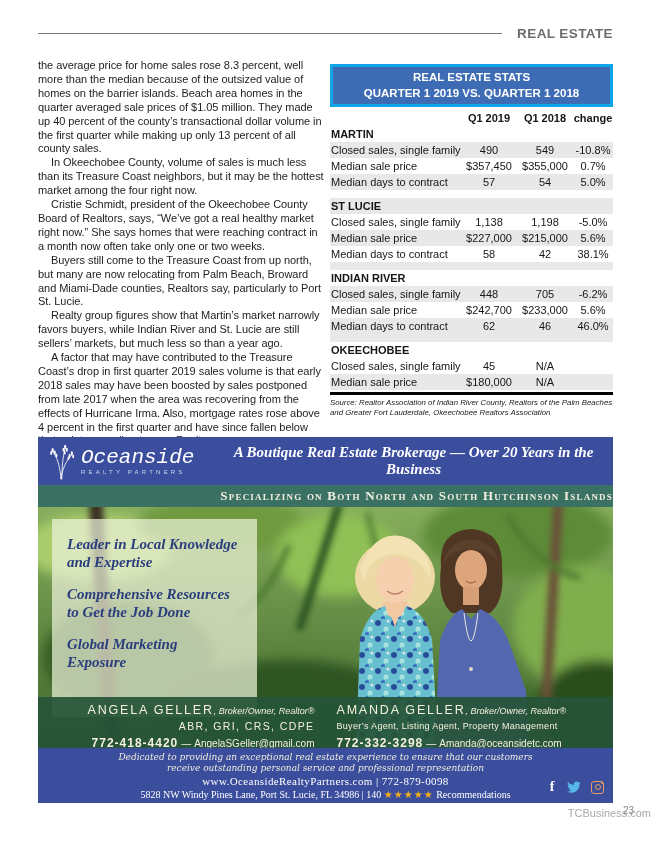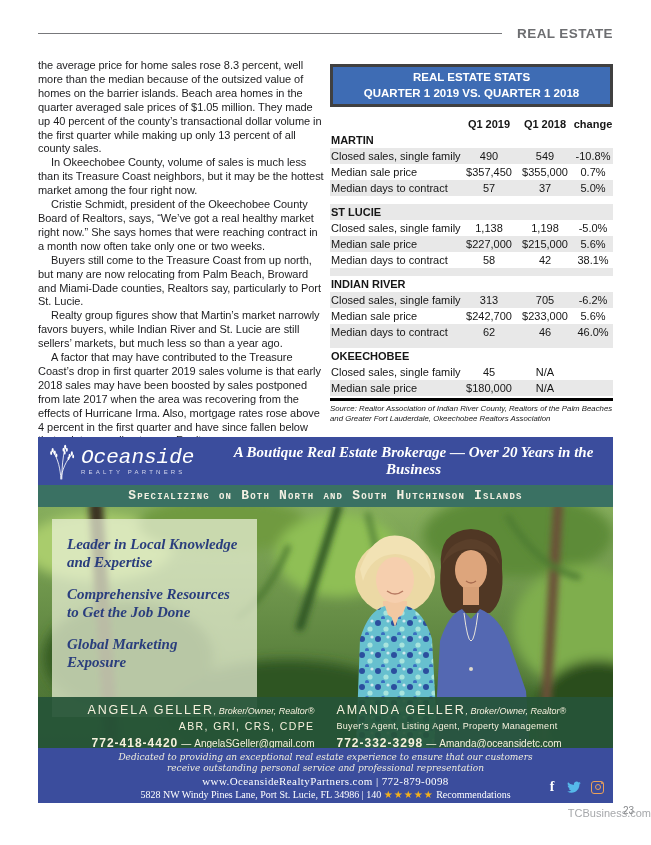--- a/index.html
+++ b/index.html
@@ -14,23 +14,23 @@
   .header-rule { flex:1; height:1.5px; background:#77787b; }
   .header-title { font-size:13.5px; font-weight:bold; color:#6d6e71; letter-spacing:0.4px; }
 
   
   .article { position:absolute; left:38px; top:59px; width:286px; font-size:11px; line-height:13.9px; color:#1d1d1f; letter-spacing:-0.05px; }
   .article p { margin:0; text-indent:13px; }
   .article p:first-child { text-indent:0; }
 
   
   .stats { position:absolute; left:330px; top:64px; width:283px; }
-  .stats-title { background:#3e6cb4; border:3px solid #404040; color:#ffffff; font-weight:bold;
+  .stats-title { background:#3e6cb4; border:3px solid #0ea5e9; color:#ffffff; font-weight:bold;
                  font-size:11.5px; line-height:15.5px; text-align:center; padding:3px 2px; }
-  .stats-rows { margin-top:9px; }
+  .stats-rows { margin-top:3px; }
   .srow { display:flex; height:16px; line-height:16px; font-size:11px; color:#161616; }
   .srow .c0 { width:131px; padding-left:1px; box-sizing:border-box; }
   .srow .c1 { width:56px; text-align:center; }
   .srow .c2 { width:56px; text-align:center; }
   .srow .c3 { width:40px; text-align:center; }
   .colhead { font-weight:bold; }
   .section-head { font-weight:bold; }
   .shade { background:#e8e8e8; }
   .spacer { height:8px; }
   .stats-rule { border-top:3.5px solid #000; margin-top:2px; }
@@ -38,22 +38,22 @@
 
   
   .ad { position:absolute; left:38px; top:437px; width:575px; }
   .ad-banner { height:48px; background:#3b4d9d; display:flex; align-items:center; padding:0 8px 0 8px; box-sizing:border-box; }
   .logo { display:flex; align-items:center; gap:5px; width:178px; flex:none; }
   .logo-text { display:flex; flex-direction:column; }
   .logo-name { font-family:Liberation Mono, monospace; font-style:italic; font-size:21px; line-height:22px; color:#ffffff; }
   .logo-sub { font-size:6px; letter-spacing:3.2px; color:#d3d7ec; margin-top:0; font-family:"Liberation Sans", sans-serif; }
   .ad-tagline { flex:1; text-align:center; font-family:"Liberation Serif", serif; font-style:italic; font-weight:bold;
                 font-size:15px; color:#ffffff; padding-right:2px; }
-  .ad-strip { height:22px; line-height:22px; background:#3a7163; color:#f2efe2; text-align:center;
-              font-family:Liberation Mono, monospace; font-variant:small-caps; font-weight:bold;
+  .ad-strip { height:22px; line-height:22px; background:#3a7163; color:#f2efe2; text-align:right;
+              font-family:Liberation Serif, serif; font-variant:small-caps; font-weight:bold;
               font-size:13px; letter-spacing:1.2px; }
   .ad-photo { position:relative; height:241px; overflow:hidden; }
   .ad-photo svg.photo { position:absolute; left:0; top:0; }
   .photo-overlay { position:absolute; left:14px; top:12px; width:205px; height:198px;
                    background:rgba(235,241,216,0.72); padding:16px 0 0 15px; box-sizing:border-box; }
   .overlay-line { font-family:"Liberation Serif", serif; font-weight:bold; font-style:italic;
                   font-size:15px; line-height:18px; color:#2a3e7d; margin-bottom:14px; width:172px; }
   .agent-band { position:absolute; left:0; bottom:0; width:100%; height:51px; background:rgba(38,84,56,0.93);
                 display:flex; color:#f6f1dd; font-family:Liberation Sans, sans-serif; }
   .agent { width:50%; box-sizing:border-box; padding-top:4px; }
@@ -132,21 +132,21 @@
         </div>
         <div class="srow">
           <span class="c0">Median sale price</span>
           <span class="c1">$357,450</span>
           <span class="c2">$355,000</span>
           <span class="c3">0.7%</span>
         </div>
         <div class="srow shade">
           <span class="c0">Median days to contract</span>
           <span class="c1">57</span>
-          <span class="c2">37</span>
+          <span class="c2">54</span>
           <span class="c3">5.0%</span>
         </div>
         <div class="spacer"></div>
         <div class="srow shade section-head">
           <span class="c0">ST LUCIE</span>
           <span class="c1"></span>
           <span class="c2"></span>
           <span class="c3"></span>
         </div>
         <div class="srow">
@@ -169,21 +169,21 @@
         </div>
         <div class="spacer shade"></div>
         <div class="srow section-head">
           <span class="c0">INDIAN RIVER</span>
           <span class="c1"></span>
           <span class="c2"></span>
           <span class="c3"></span>
         </div>
         <div class="srow shade">
           <span class="c0">Closed sales, single family</span>
-          <span class="c1">313</span>
+          <span class="c1">448</span>
           <span class="c2">705</span>
           <span class="c3">-6.2%</span>
         </div>
         <div class="srow">
           <span class="c0">Median sale price</span>
           <span class="c1">$242,700</span>
           <span class="c2">$233,000</span>
           <span class="c3">5.6%</span>
         </div>
         <div class="srow shade">

